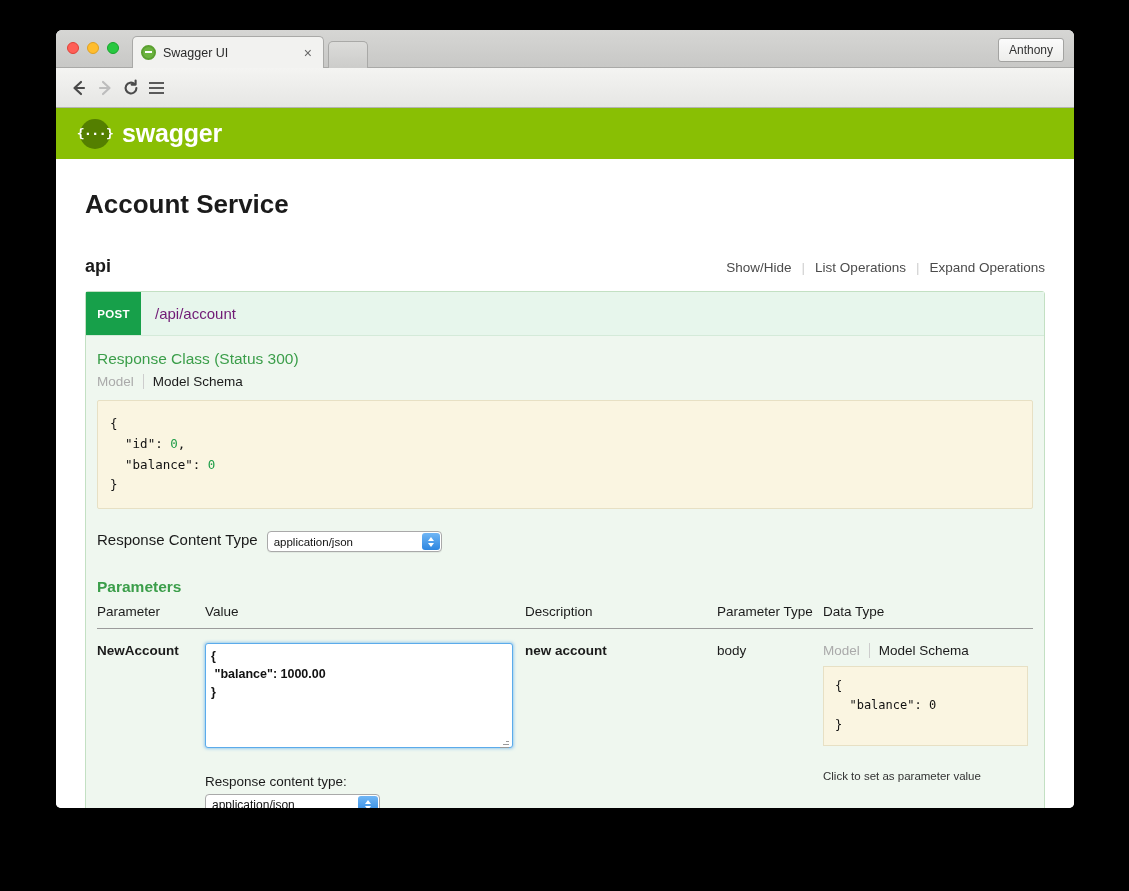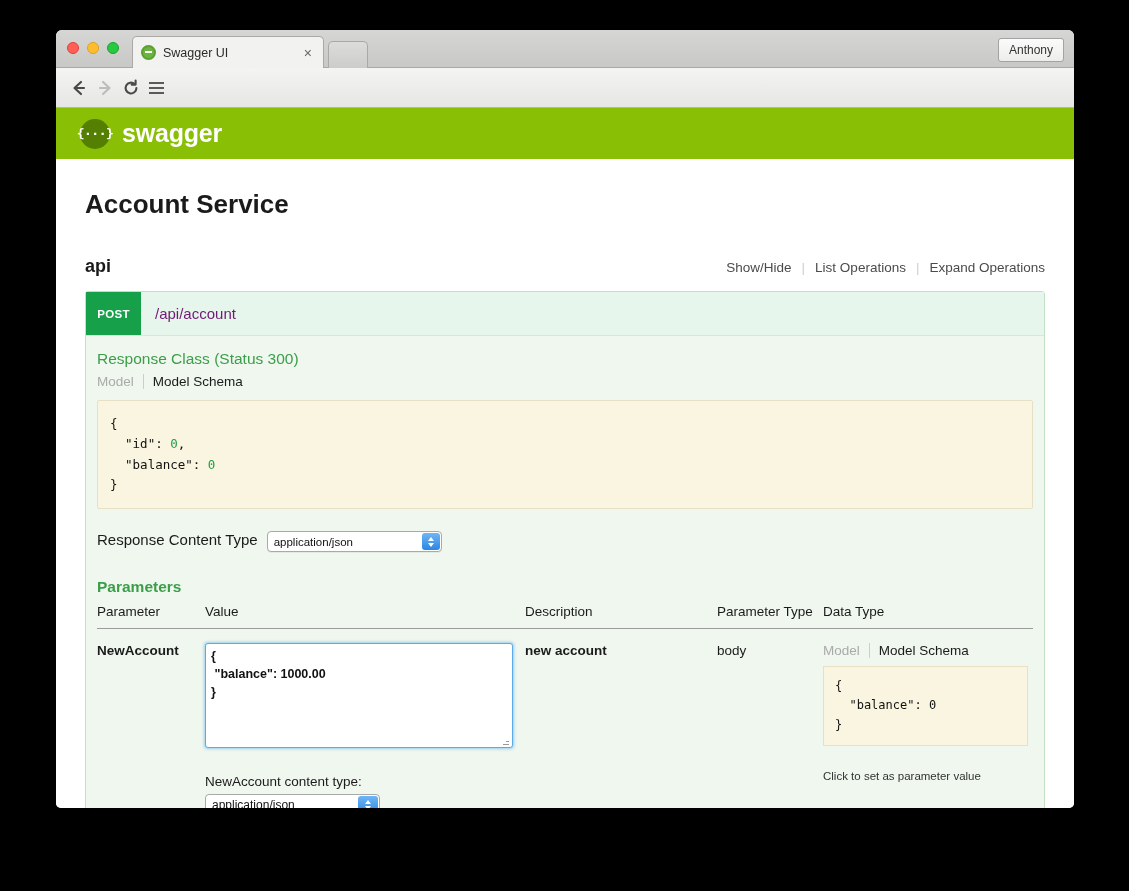--- a/index.html
+++ b/index.html
@@ -500,21 +500,21 @@
                     <textarea class="body-textarea" style="">{
  "balance": 1000.00
 }</textarea>
                     <span class="resize-grip">
                         <span></span>
                         <span></span>
                         <span></span>
                       </span>
                   </div>
                   <div class="param-content-type">
-                    <div class="pct-label">NewAccount content type:</div>
+                    <div class="pct-label">Response content type:</div>
                     <div class="mac-select pct-select" style="width:175px;">
                       <span>application/json</span>
                       <span class="arrow-box">
                           <i class="up"></i>
                           <i class="down"></i>
                         </span>
                     </div>
                   </div>
                 </td>
                 <td>

